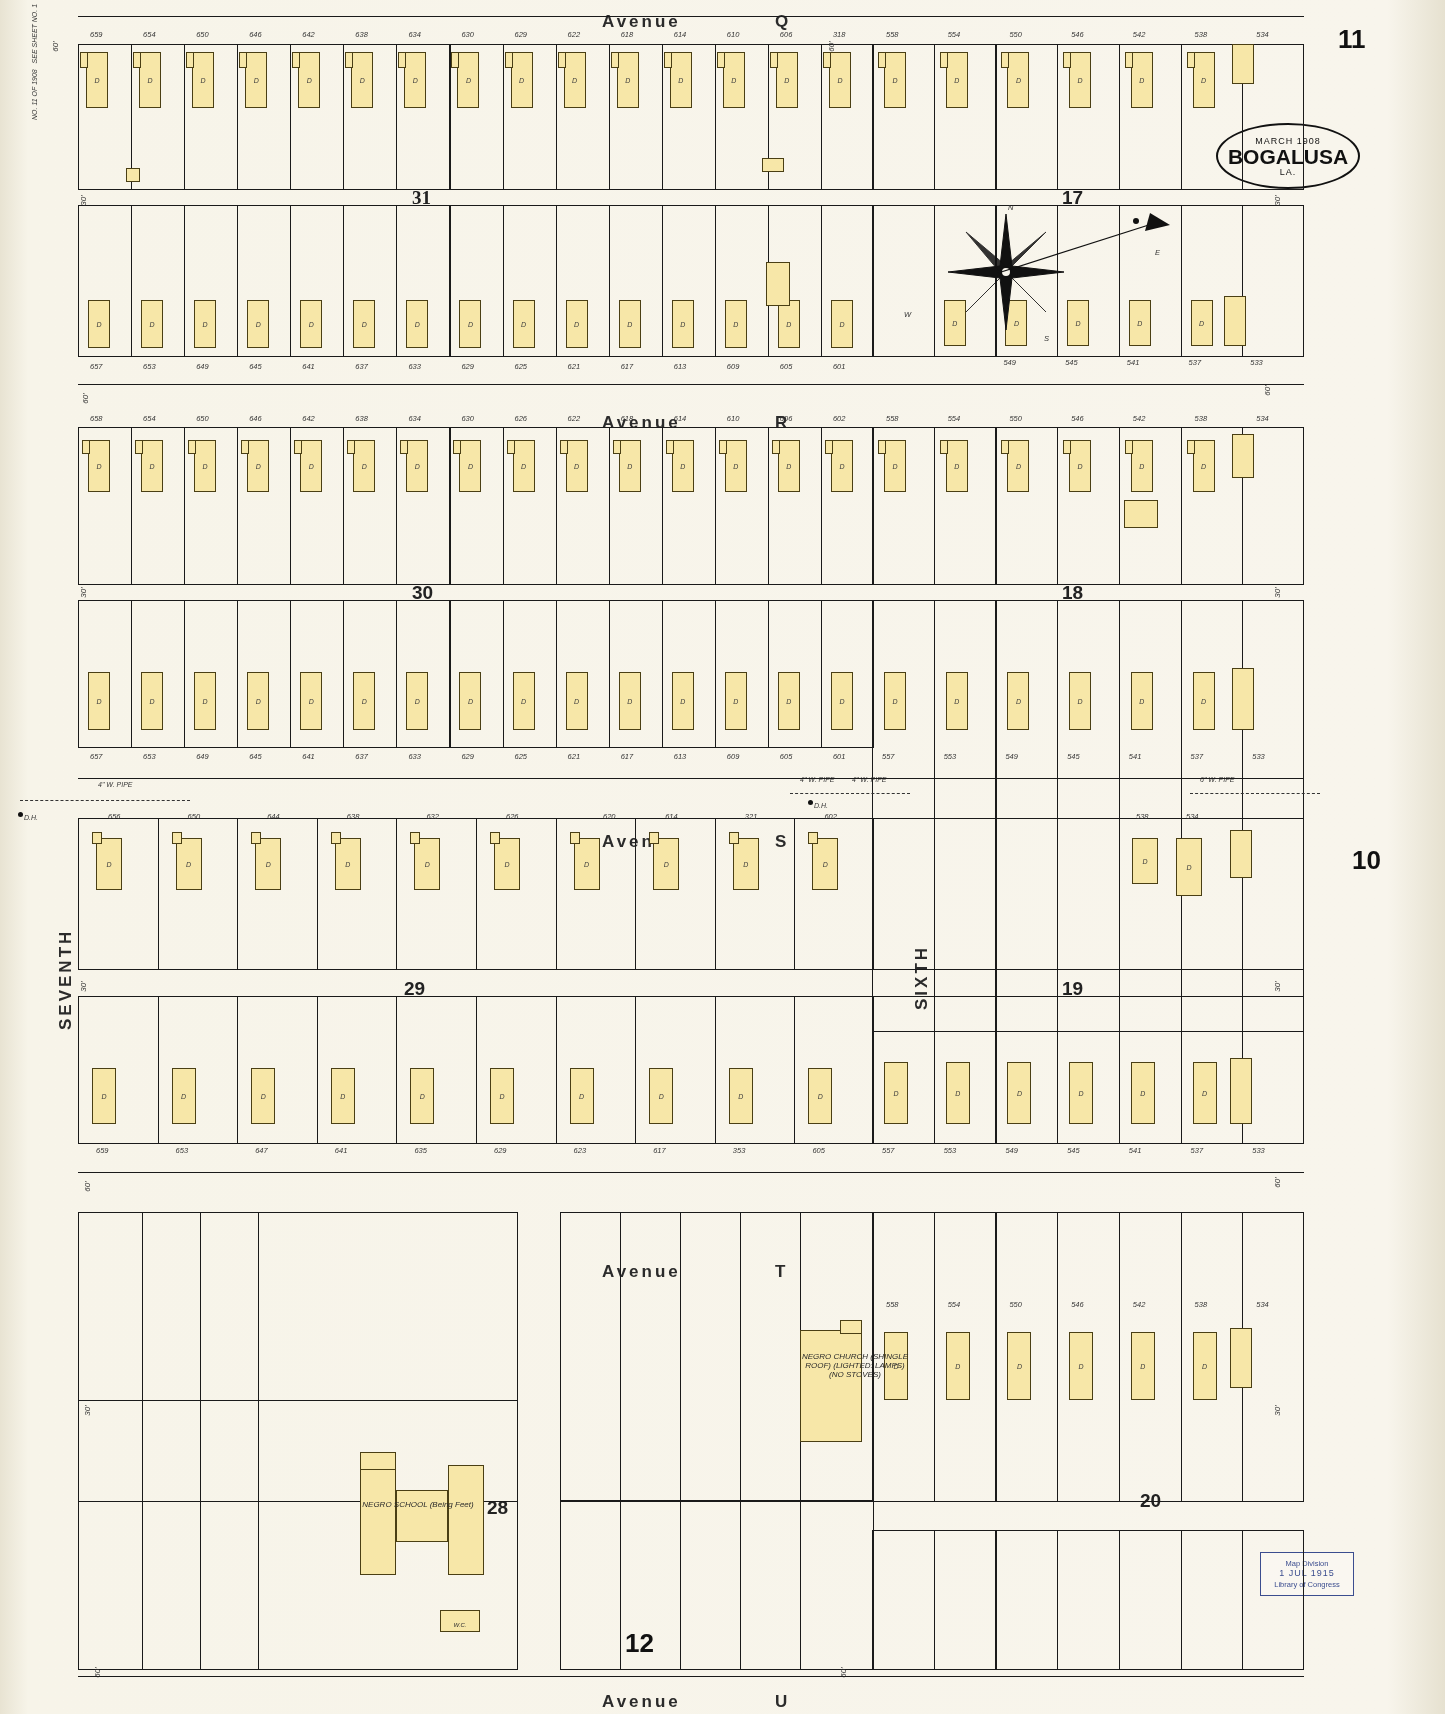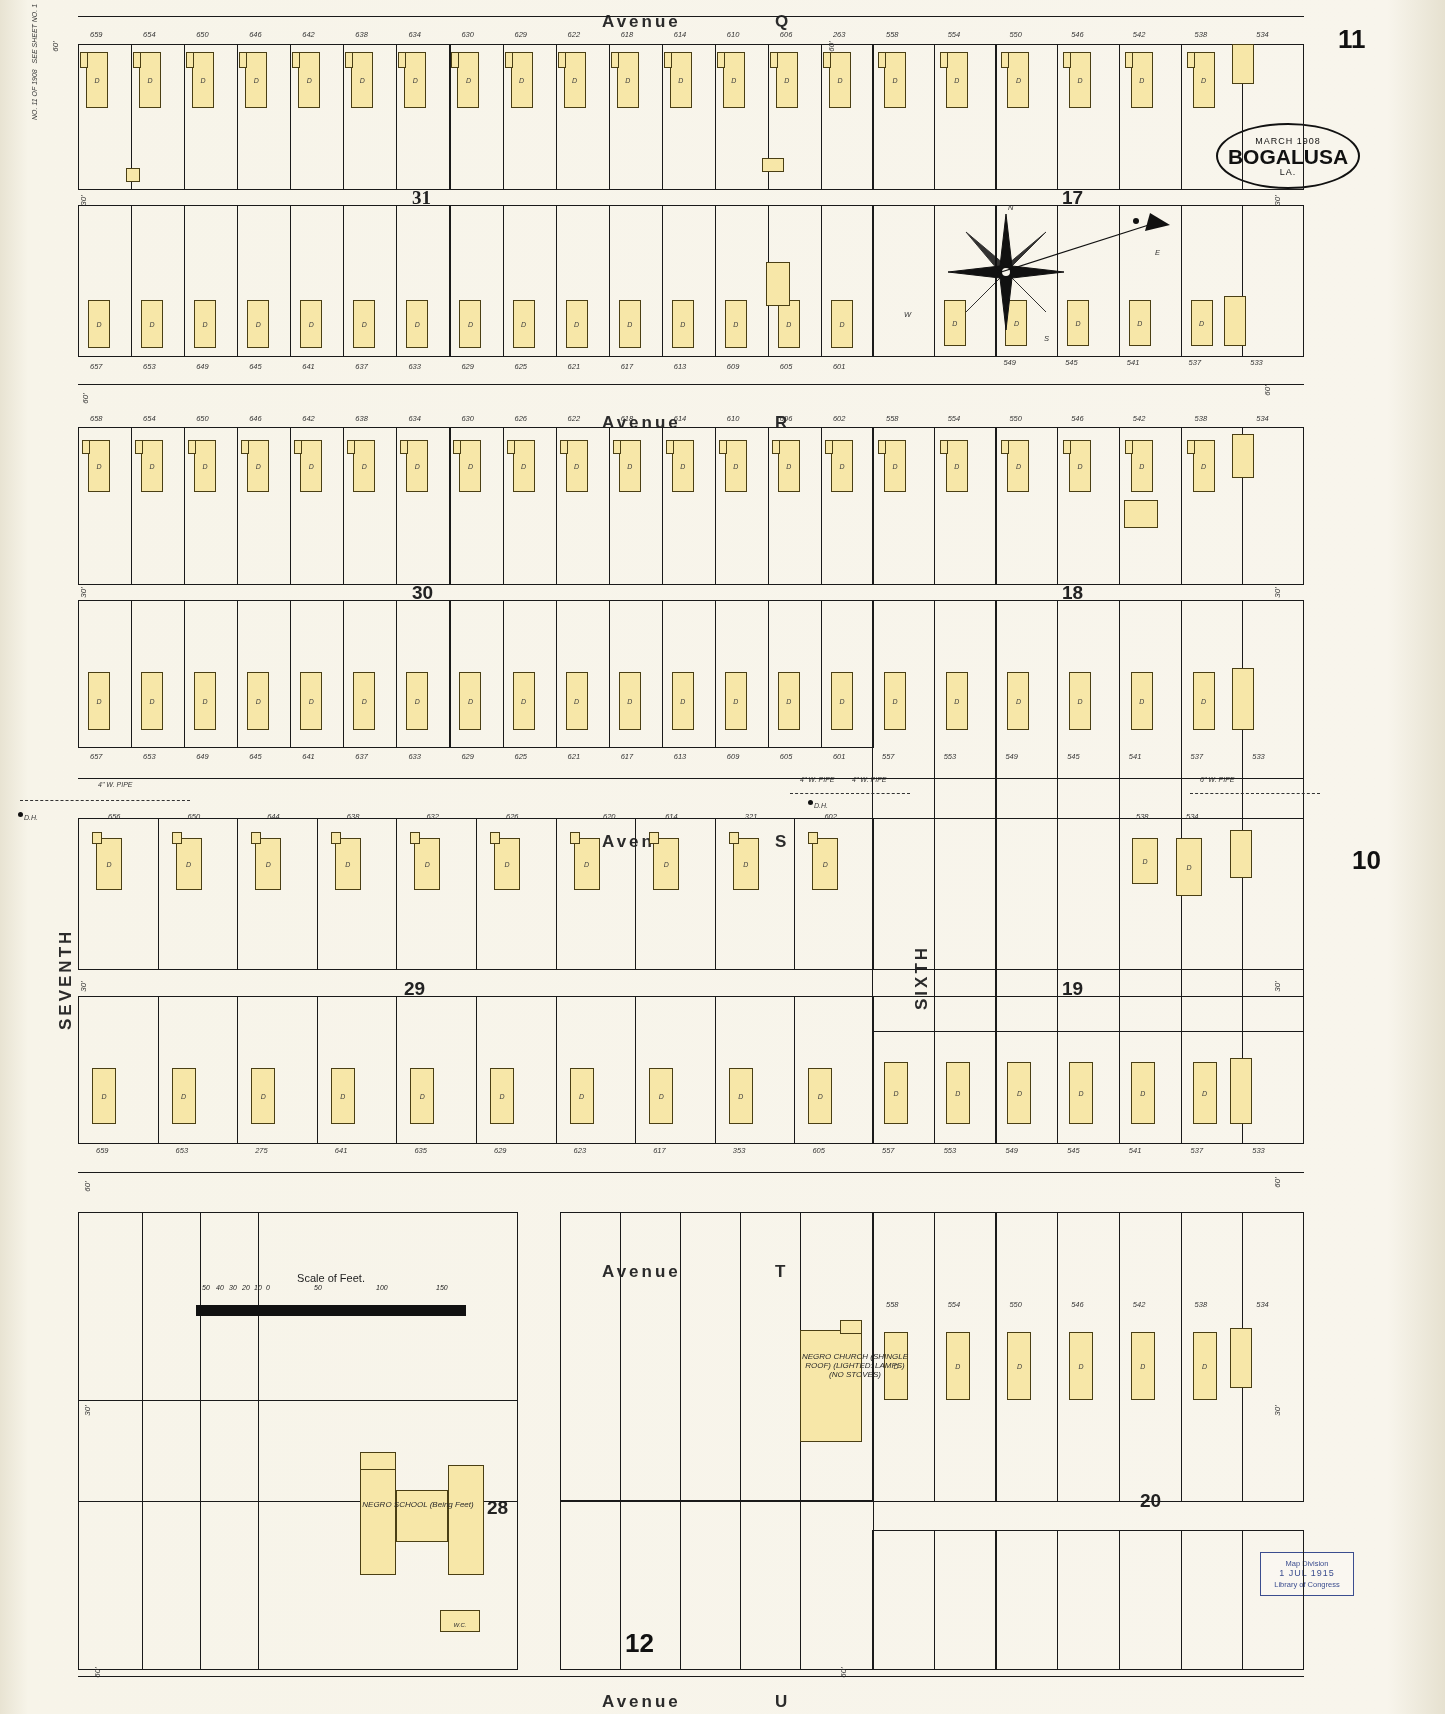--- a/index.html
+++ b/index.html
@@ -205,21 +205,21 @@
       <div class="lbl num" style="left: 302.267px; top: 30px;">642</div>
       <div class="lbl num" style="left: 355.333px; top: 30px;">638</div>
       <div class="lbl num" style="left: 408.4px; top: 30px;">634</div>
       <div class="lbl num" style="left: 461.467px; top: 30px;">630</div>
       <div class="lbl num" style="left: 514.533px; top: 30px;">629</div>
       <div class="lbl num" style="left: 567.6px; top: 30px;">622</div>
       <div class="lbl num" style="left: 620.667px; top: 30px;">618</div>
       <div class="lbl num" style="left: 673.733px; top: 30px;">614</div>
       <div class="lbl num" style="left: 726.8px; top: 30px;">610</div>
       <div class="lbl num" style="left: 779.867px; top: 30px;">606</div>
-      <div class="lbl num" style="left: 832.933px; top: 30px;">263</div>
+      <div class="lbl num" style="left: 832.933px; top: 30px;">318</div>
       <div class="blk" style="left: 872px; top: 44px; width: 432px; height: 146px;"></div>
       <div class="vline" style="left: 933.714px; top: 44px; height: 146px;"></div>
       <div class="vline" style="left: 995.429px; top: 44px; height: 146px;"></div>
       <div class="vline" style="left: 1057.14px; top: 44px; height: 146px;"></div>
       <div class="vline" style="left: 1118.86px; top: 44px; height: 146px;"></div>
       <div class="vline" style="left: 1180.57px; top: 44px; height: 146px;"></div>
       <div class="vline" style="left: 1242.29px; top: 44px; height: 146px;"></div>
       <div class="bldg" style="left: 884px; top: 52px; width: 22px; height: 56px;">
         <span class="d">D</span>
       </div>
@@ -705,21 +705,21 @@
         <span class="d">D</span>
       </div>
       <div class="bldg" style="left: 728.8px; top: 1068px; width: 24px; height: 56px;">
         <span class="d">D</span>
       </div>
       <div class="bldg" style="left: 808.4px; top: 1068px; width: 24px; height: 56px;">
         <span class="d">D</span>
       </div>
       <div class="lbl num" style="left: 96px; top: 1146px;">659</div>
       <div class="lbl num" style="left: 175.6px; top: 1146px;">653</div>
-      <div class="lbl num" style="left: 255.2px; top: 1146px;">275</div>
+      <div class="lbl num" style="left: 255.2px; top: 1146px;">647</div>
       <div class="lbl num" style="left: 334.8px; top: 1146px;">641</div>
       <div class="lbl num" style="left: 414.4px; top: 1146px;">635</div>
       <div class="lbl num" style="left: 494px; top: 1146px;">629</div>
       <div class="lbl num" style="left: 573.6px; top: 1146px;">623</div>
       <div class="lbl num" style="left: 653.2px; top: 1146px;">617</div>
       <div class="lbl num" style="left: 732.8px; top: 1146px;">353</div>
       <div class="lbl num" style="left: 812.4px; top: 1146px;">605</div>
       <div class="blk" style="left: 872px; top: 996px; width: 432px; height: 148px;"></div>
       <div class="vline" style="left: 933.714px; top: 996px; height: 148px;"></div>
       <div class="vline" style="left: 995.429px; top: 996px; height: 148px;"></div>
@@ -875,35 +875,20 @@
   <svg style="position:absolute;left:940px;top:205px;width:280px;height:130px;">
     <line x1="58" y1="68" x2="215" y2="18" stroke="#111" stroke-width="1.2"></line>
     <polygon points="210,8 230,20 205,26" fill="#111"></polygon>
     <circle cx="196" cy="16" r="3" fill="#111"></circle>
   </svg>
   <div class="lbl num" style="left:1008px;top:203px;">N</div>
   <div class="lbl num" style="left:1044px;top:334px;">S</div>
   <div class="lbl num" style="left:904px;top:310px;">W</div>
   <div class="lbl num" style="left:1155px;top:248px;">E</div>
 
-  <div id="scalewrap">
-    <div class="cap">Scale of Feet.</div>
-    <div id="scaleticks">
-        <span style="left: 6px; top: 0px;">50</span>
-        <span style="left: 20px; top: 0px;">40</span>
-        <span style="left: 33px; top: 0px;">30</span>
-        <span style="left: 46px; top: 0px;">20</span>
-        <span style="left: 58px; top: 0px;">10</span>
-        <span style="left: 70px; top: 0px;">0</span>
-        <span style="left: 118px; top: 0px;">50</span>
-        <span style="left: 180px; top: 0px;">100</span>
-        <span style="left: 240px; top: 0px;">150</span>
-      </div>
-    <div id="scalebar"></div>
-  </div>
 
   <div class="named" style="left:800px;top:1352px;width:110px;">NEGRO CHURCH
 (SHINGLE ROOF)
 (LIGHTED: LAMPS)
 (NO STOVES)</div>
   <div class="named" style="left:358px;top:1500px;width:120px;">NEGRO SCHOOL
 (Being Feet)</div>
   <div class="named" style="left:438px;top:1622px;width:44px;font-size:6px;">W.C.</div>
 
   <div class="lbl tiny vert" style="left:30px;top:120px;line-height:1.3;">NO. 11 OF 1908 &nbsp; SEE SHEET NO. 1</div>

